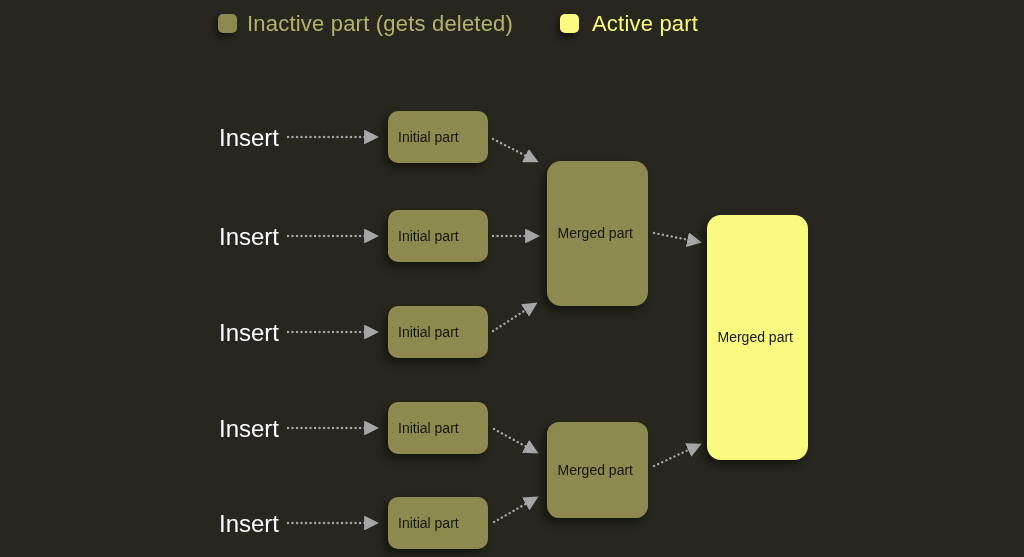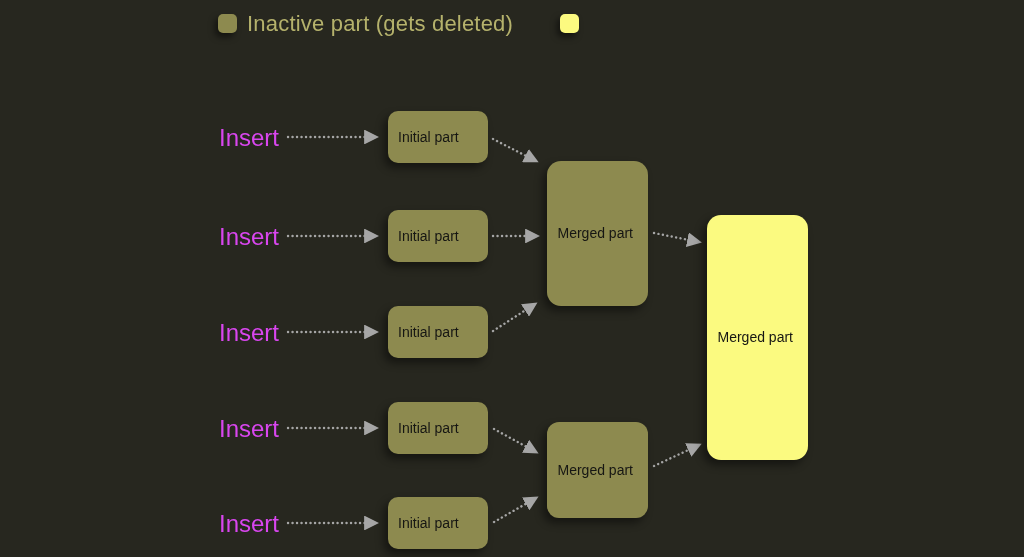--- a/index.html
+++ b/index.html
@@ -33,21 +33,21 @@
     letter-spacing: 0.2px;
     white-space: nowrap;
   }
   .legend-text-inactive { left: 247px; color: #b5b26c; text-align: right; }
   .legend-text-active   { left: 592px; color: #fbf97c; }
 
   
   .insert-label {
     position: absolute;
     left: 219px;
-    color: #d946ef;
+    color: #ffffff;
     font-size: 24px;
     line-height: 1;
   }
 
   
   .node {
     position: absolute;
     display: flex;
     align-items: center;
     justify-content: center;
@@ -110,20 +110,21 @@
     <line class="arrow-line" x1="493" y1="331" x2="535" y2="304" marker-end="url(#ah)"></line>
     <line class="arrow-line" x1="494" y1="429" x2="536" y2="452" marker-end="url(#ah)"></line>
     <line class="arrow-line" x1="494" y1="522" x2="536" y2="498" marker-end="url(#ah)"></line>
     <line class="arrow-line" x1="654" y1="233" x2="699" y2="242" marker-end="url(#ah)"></line>
     <line class="arrow-line" x1="654" y1="466" x2="699" y2="445" marker-end="url(#ah)"></line>
   </svg>
 
   <span class="legend-swatch swatch-inactive"></span>
   <span class="legend-text legend-text-inactive">Inactive part (gets deleted)</span>
   <span class="legend-swatch swatch-active"></span>
+  <span class="legend-text legend-text-active">Active part</span>
 
   <span class="insert-label" style="top:126px;">Insert</span>
   <span class="insert-label" style="top:225px;">Insert</span>
   <span class="insert-label" style="top:321px;">Insert</span>
   <span class="insert-label" style="top:417px;">Insert</span>
   <span class="insert-label" style="top:512px;">Insert</span>
 
   <div class="node olive initial initial-1">
     <span class="node-label">Initial part</span>
   </div>

